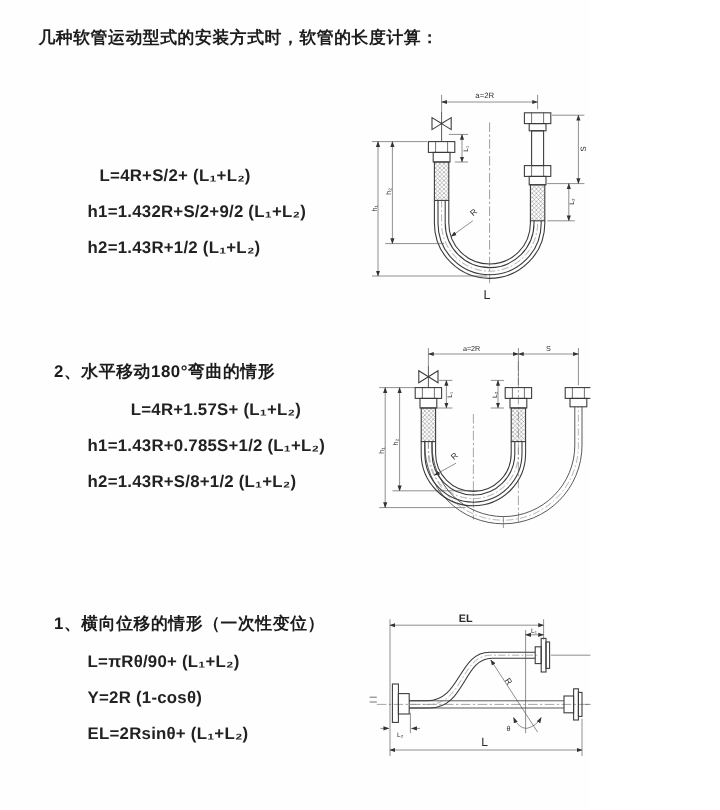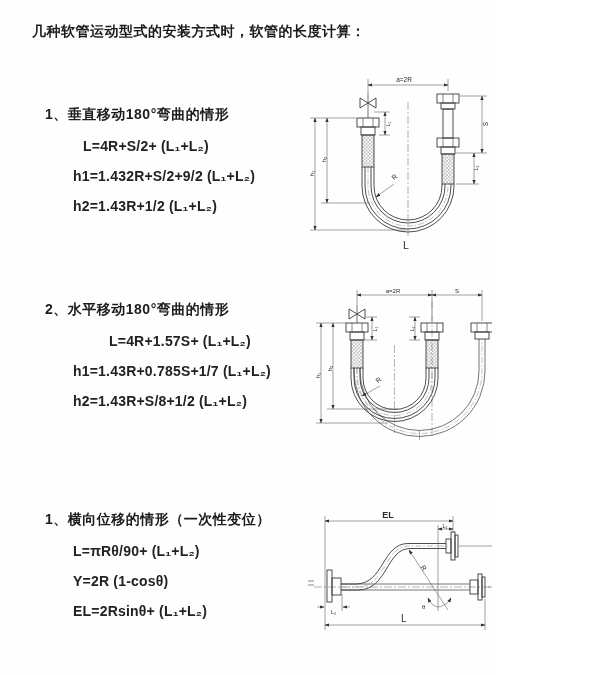--- a/index.html
+++ b/index.html
@@ -15,28 +15,27 @@
   .diagram{position:absolute;}
   svg text{fill:#2a2a2a;font-family:"Liberation Sans","DejaVu Sans",sans-serif;}
 </style>
 </head>
 <body>
 
 <div class="page">
 
   <div class="txt doc-title" style="left:32px;top:23px;">几种软管运动型式的安装方式时，软管的长度计算：</div>
 
-  <div class="txt sec-heading" style="left:45px;top:106px;">1、垂直移动180°弯曲的情形</div>
   <div class="txt formula" style="left:83px;top:138px;">L=4R+S/2+ (L₁+L₂)</div>
   <div class="txt formula" style="left:73px;top:168px;">h1=1.432R+S/2+9/2 (L₁+L₂)</div>
   <div class="txt formula" style="left:73px;top:198px;">h2=1.43R+1/2 (L₁+L₂)</div>
 
   <div class="txt sec-heading" style="left:45px;top:301px;">2、水平移动180°弯曲的情形</div>
   <div class="txt formula" style="left:73px;top:333px;margin-left:36px;">L=4R+1.57S+ (L₁+L₂)</div>
-  <div class="txt formula" style="left:73px;top:363px;">h1=1.43R+0.785S+1/7 (L₁+L₂)</div>
+  <div class="txt formula" style="left:73px;top:363px;">h1=1.43R+0.785S+1/2 (L₁+L₂)</div>
   <div class="txt formula" style="left:73px;top:393px;">h2=1.43R+S/8+1/2 (L₁+L₂)</div>
 
   <div class="txt sec-heading" style="left:45px;top:511px;">1、横向位移的情形（一次性变位）</div>
   <div class="txt formula" style="left:73px;top:543px;">L=πRθ/90+ (L₁+L₂)</div>
   <div class="txt formula" style="left:73px;top:573px;">Y=2R (1-cosθ)</div>
   <div class="txt formula" style="left:73px;top:603px;">EL=2Rsinθ+ (L₁+L₂)</div>
 
   <div class="diagram" style="left:300px;top:70px;">
   <svg viewBox="0 0 290 190" width="290" height="190">
     <defs>

